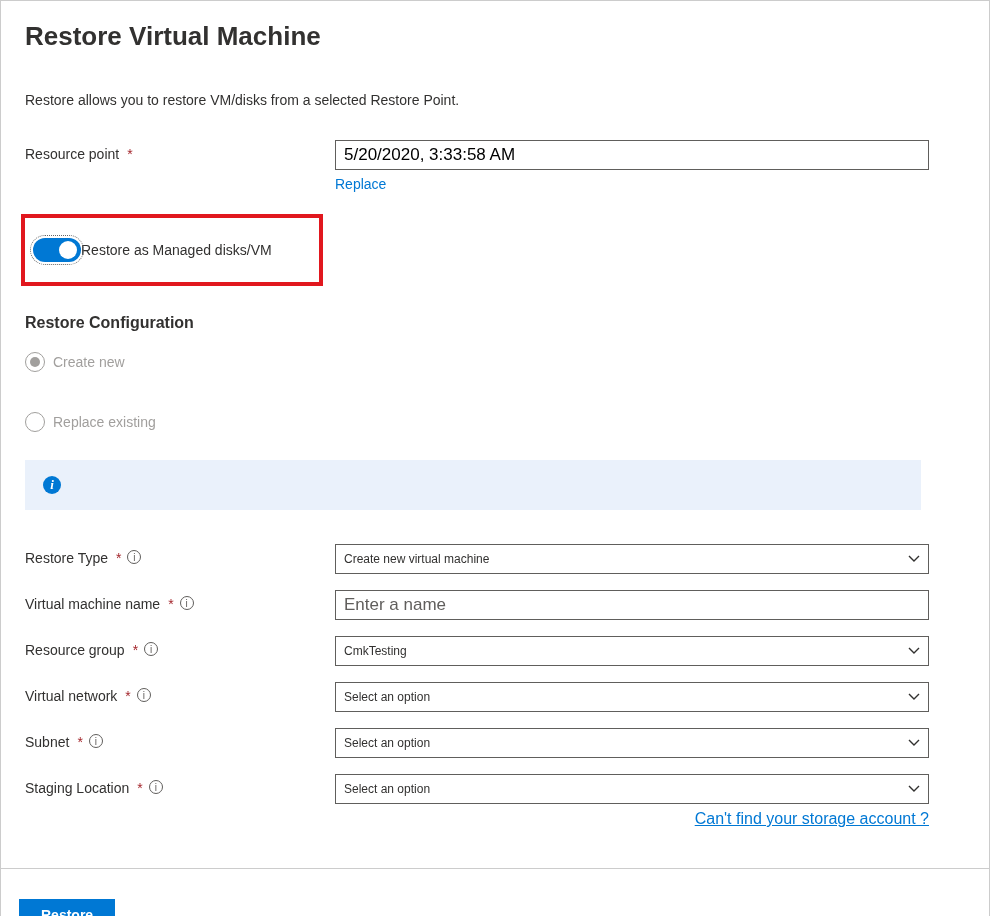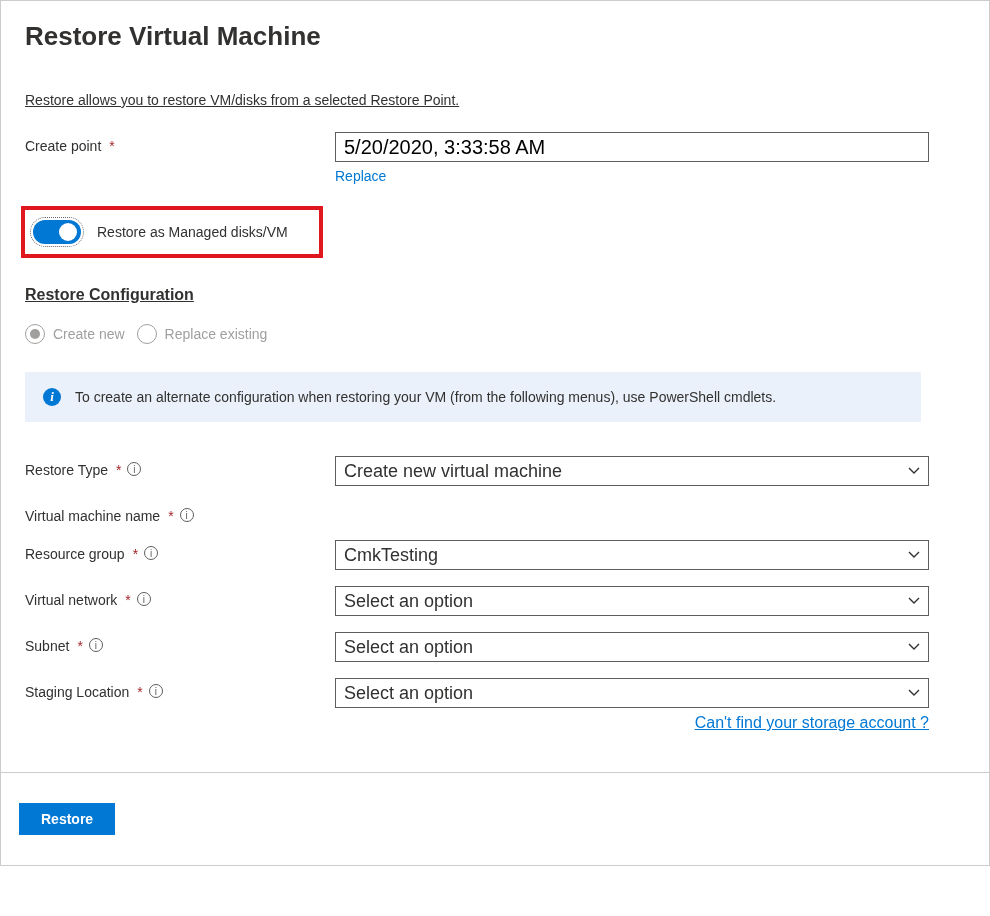--- a/index.html
+++ b/index.html
@@ -19,22 +19,21 @@
     }
     .title {
       font-size: 26px;
       font-weight: 600;
       margin-bottom: 40px;
       margin-top: 4px;
     }
     .description {
       font-size: 14px;
       color: #323130;
-      margin-bottom: 24px;
-      text-decoration: underline;
+      margin-bottom: 32px;
     }
     .form-row {
       display: flex;
       align-items: flex-start;
       margin-bottom: 22px;
     }
     .form-row.tight {
       margin-bottom: 16px;
     }
     .label-col {
@@ -52,21 +51,21 @@
     }
     .input-col {
       flex: 1;
     }
     .text-input {
       width: 100%;
       max-width: 594px;
       height: 30px;
       border: 1px solid #605e5c;
       padding: 0 8px;
-      font-size: 20px;
+      font-size: 17px;
       font-family: inherit;
     }
     .text-input::placeholder { color: #605e5c; }
     .link {
       color: #0078d4;
       font-size: 14px;
       cursor: pointer;
       text-decoration: none;
     }
     .select-link {
@@ -80,24 +79,23 @@
     }
     .storage-link {
       color: #0078d4;
       text-decoration: underline;
       font-size: 16px;
       cursor: pointer;
     }
     
     .callout-box {
       border: 4px solid #e1171e;
-      padding: 10px 8px;
-      display: flex;
-      align-items: center;
-      gap: 16px;
+      padding: 20px 8px;
+      display: flex;
+      align-items: center;
       width: 302px;
       margin-bottom: 28px;
       margin-left: -4px;
     }
     .toggle {
       position: relative;
       width: 48px;
       height: 24px;
       border-radius: 12px;
       background: #0078d4;
@@ -116,28 +114,28 @@
       border-radius: 50%;
       background: #fff;
     }
     .toggle-label {
       font-size: 14px;
     }
     .section-header {
       font-size: 16px;
       font-weight: 600;
       margin-bottom: 20px;
-      text-decoration: underline;
     }
     
     .radio-group {
       display: flex;
-      gap: 12px;
-      align-items: center;
+      gap: 40px;
+      align-items: flex-start;
       margin-bottom: 28px;
+      flex-direction: column;
     }
     .radio-item {
       display: flex;
       align-items: center;
       gap: 8px;
     }
     .radio-outer {
       width: 20px;
       height: 20px;
       border: 1.5px solid #a19f9d;
@@ -192,21 +190,21 @@
       height: 30px;
       border: 1px solid #605e5c;
       display: flex;
       align-items: center;
       justify-content: space-between;
       padding: 0 8px;
       cursor: pointer;
       background: #fff;
     }
     .dropdown-text {
-      font-size: 18px;
+      font-size: 12px;
       color: #323130;
     }
     .chevron {
       width: 12px;
       height: 12px;
     }
     .help-icon {
       width: 14px;
       height: 14px;
       border: 1px solid #605e5c;
@@ -242,21 +240,21 @@
 
 <div class="panel">
   <div class="panel-body">
 
     <h1 class="title">Restore Virtual Machine</h1>
 
     <p class="description">Restore allows you to restore VM/disks from a selected Restore Point.</p>
 
     <div class="form-row">
       <div class="label-col">
-        <span>Create point</span>
+        <span>Resource point</span>
           <span class="req">*</span>
       </div>
       <div class="input-col">
         <input class="text-input" type="text" readonly="" value="5/20/2020, 3:33:58 AM" style="">
         <a class="link select-link">Replace</a>
       </div>
     </div>
 
     <div class="callout-box">
       <div class="toggle"></div>
@@ -273,21 +271,20 @@
         <span class="radio-label">Create new</span>
       </div>
       <div class="radio-item">
         <div class="radio-outer"></div>
         <span class="radio-label">Replace existing</span>
       </div>
     </div>
 
     <div class="info-banner">
       <div class="info-icon">i</div>
-      <div class="info-text">To create an alternate configuration when restoring your VM (from the following menus), use PowerShell cmdlets.</div>
     </div>
 
     <div class="form-row tight">
       <div class="label-col">
         <span>Restore Type</span>
           <span class="req">*</span>
         <span class="help-icon">i</span>
       </div>
       <div class="input-col">
         <div class="dropdown">
@@ -297,20 +294,23 @@
             </svg>
         </div>
       </div>
     </div>
 
     <div class="form-row tight">
       <div class="label-col">
         <span>Virtual machine name</span>
           <span class="req">*</span>
         <span class="help-icon">i</span>
+      </div>
+      <div class="input-col">
+        <input class="text-input" type="text" placeholder="Enter a name" style="">
       </div>
     </div>
 
     <div class="form-row tight">
       <div class="label-col">
         <span>Resource group</span>
           <span class="req">*</span>
         <span class="help-icon">i</span>
       </div>
       <div class="input-col">

